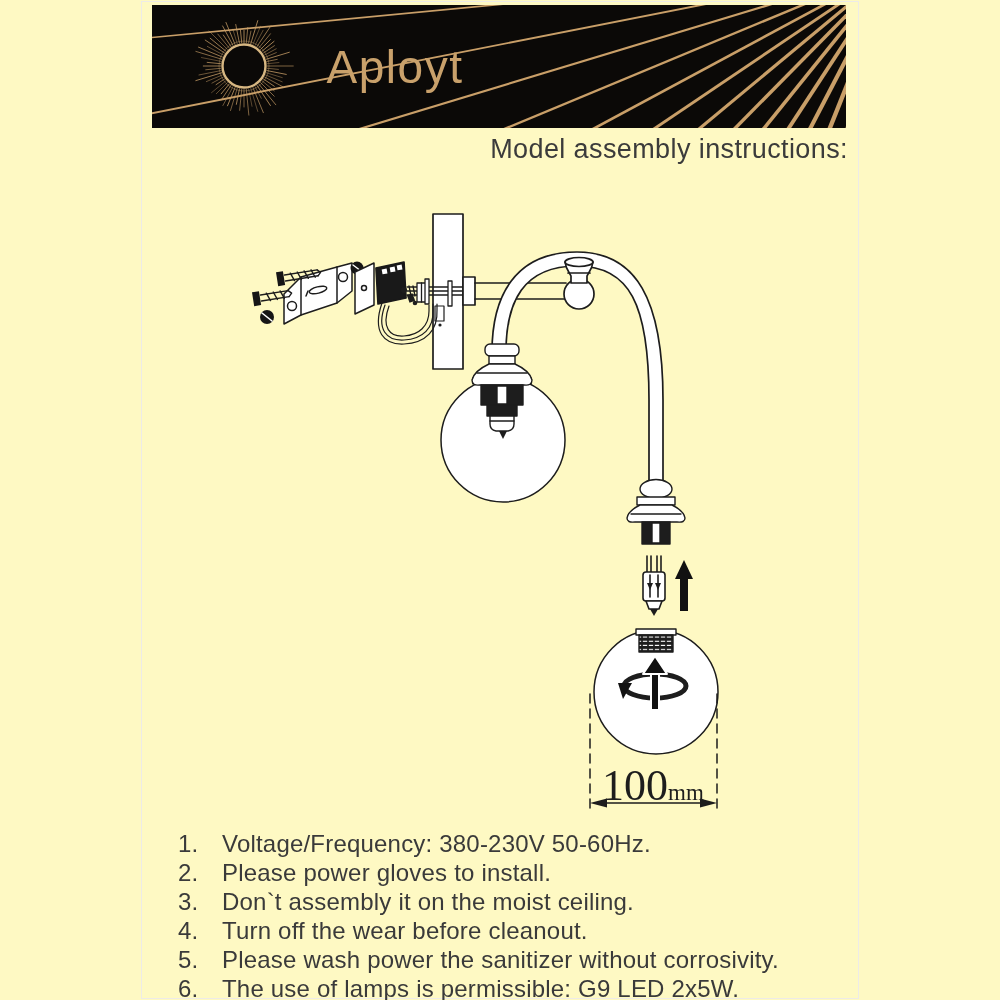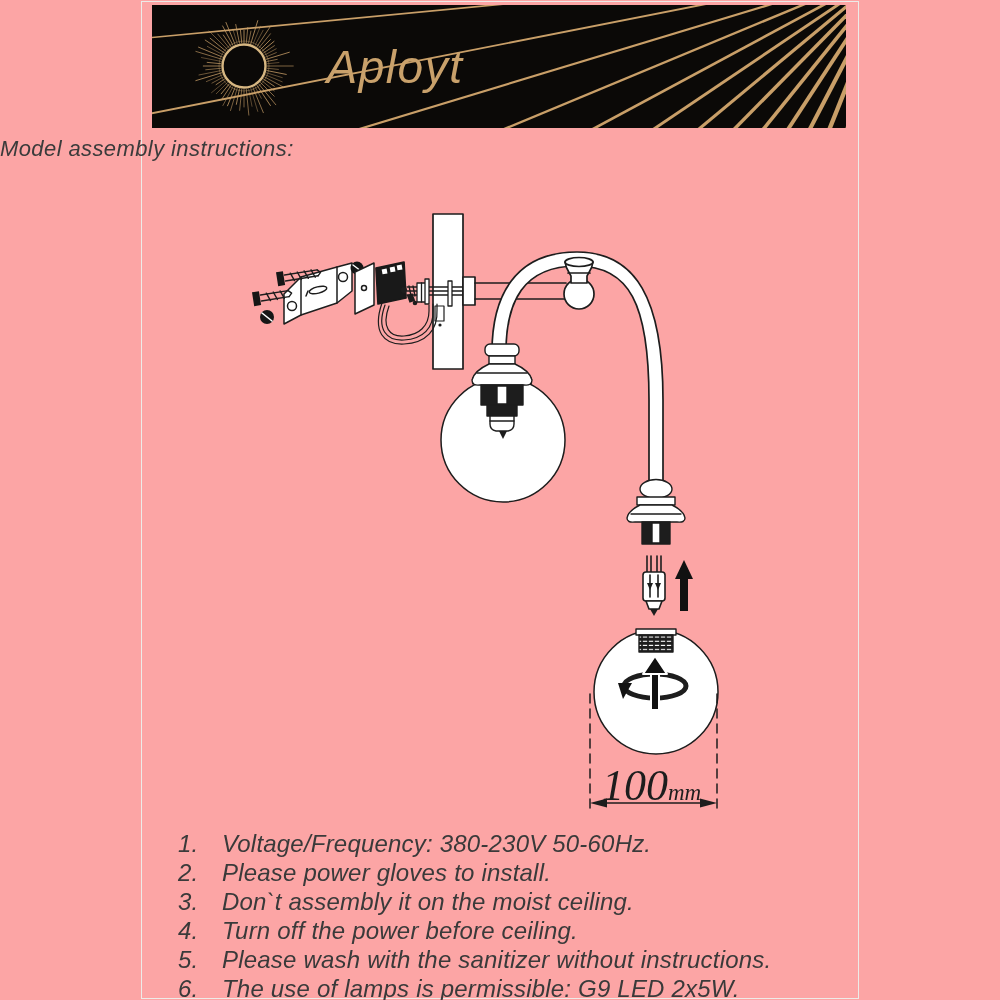--- a/index.html
+++ b/index.html
@@ -1,31 +1,31 @@
 <!DOCTYPE html>
 <html><head>
 <meta charset="utf-8">
 <style>
   html,body{margin:0;padding:0;background:#fff;}
   .page{
-    position:relative;width:1000px;height:1000px;background:#fca5a5;overflow:hidden;
-    font-family:"Liberation Sans", sans-serif;outline:1px solid #f0f0f0;font-style:italic;
+    position:relative;width:1000px;height:1000px;background:#fef9c3;overflow:hidden;
+    font-family:"Liberation Sans", sans-serif;outline:1px solid #f0f0f0;
   }
   .sheet-edge{
     position:absolute;left:141px;top:1px;width:716px;height:996px;
     border:1px solid #edebe8;pointer-events:none;
   }
   .banner{
     position:absolute;left:152px;top:5px;width:694px;height:123px;
     background:#0b0907;overflow:hidden;
   }
   .banner svg{position:absolute;left:0;top:0;}
   .title-block{
-    position:absolute;left:0;top:136px;width:848px;text-align:left;
-    color:#3b3b3b;font-size:22px;line-height:26px;font-weight:500;letter-spacing:.4px;
+    position:absolute;left:0;top:136px;width:848px;text-align:right;
+    color:#3b3b3b;font-size:27px;line-height:26px;font-weight:500;letter-spacing:.4px;
   }
   .title-line2{font-weight:400;letter-spacing:.2px;}
   .diagram-svg{position:absolute;left:0;top:0;width:1000px;height:1000px;}
   .instructions{
     position:absolute;left:178px;top:829px;width:700px;
     color:#3a3a3a;font-size:24px;line-height:29px;font-weight:500;letter-spacing:.2px;
   }
   .instr-row{display:flex;}
   .instr-num{width:44px;flex:0 0 44px;}
   .instr-text{flex:1;white-space:nowrap;}
@@ -318,25 +318,25 @@
     <div class="instr-row">
       <span class="instr-num">2.</span>
       <span class="instr-text">Please power gloves to install.</span>
     </div>
     <div class="instr-row">
       <span class="instr-num">3.</span>
       <span class="instr-text">Don`t assembly it on the moist ceiling.</span>
     </div>
     <div class="instr-row">
       <span class="instr-num">4.</span>
-      <span class="instr-text">Turn off the power before ceiling.</span>
+      <span class="instr-text">Turn off the wear before cleanout.</span>
     </div>
     <div class="instr-row">
       <span class="instr-num">5.</span>
-      <span class="instr-text">Please wash with the sanitizer without instructions.</span>
+      <span class="instr-text">Please wash power the sanitizer without corrosivity.</span>
     </div>
     <div class="instr-row">
       <span class="instr-num">6.</span>
       <span class="instr-text">The use of lamps is permissible: G9 LED 2x5W.</span>
     </div>
   </div>
 
 </div>
 
 </body></html>

